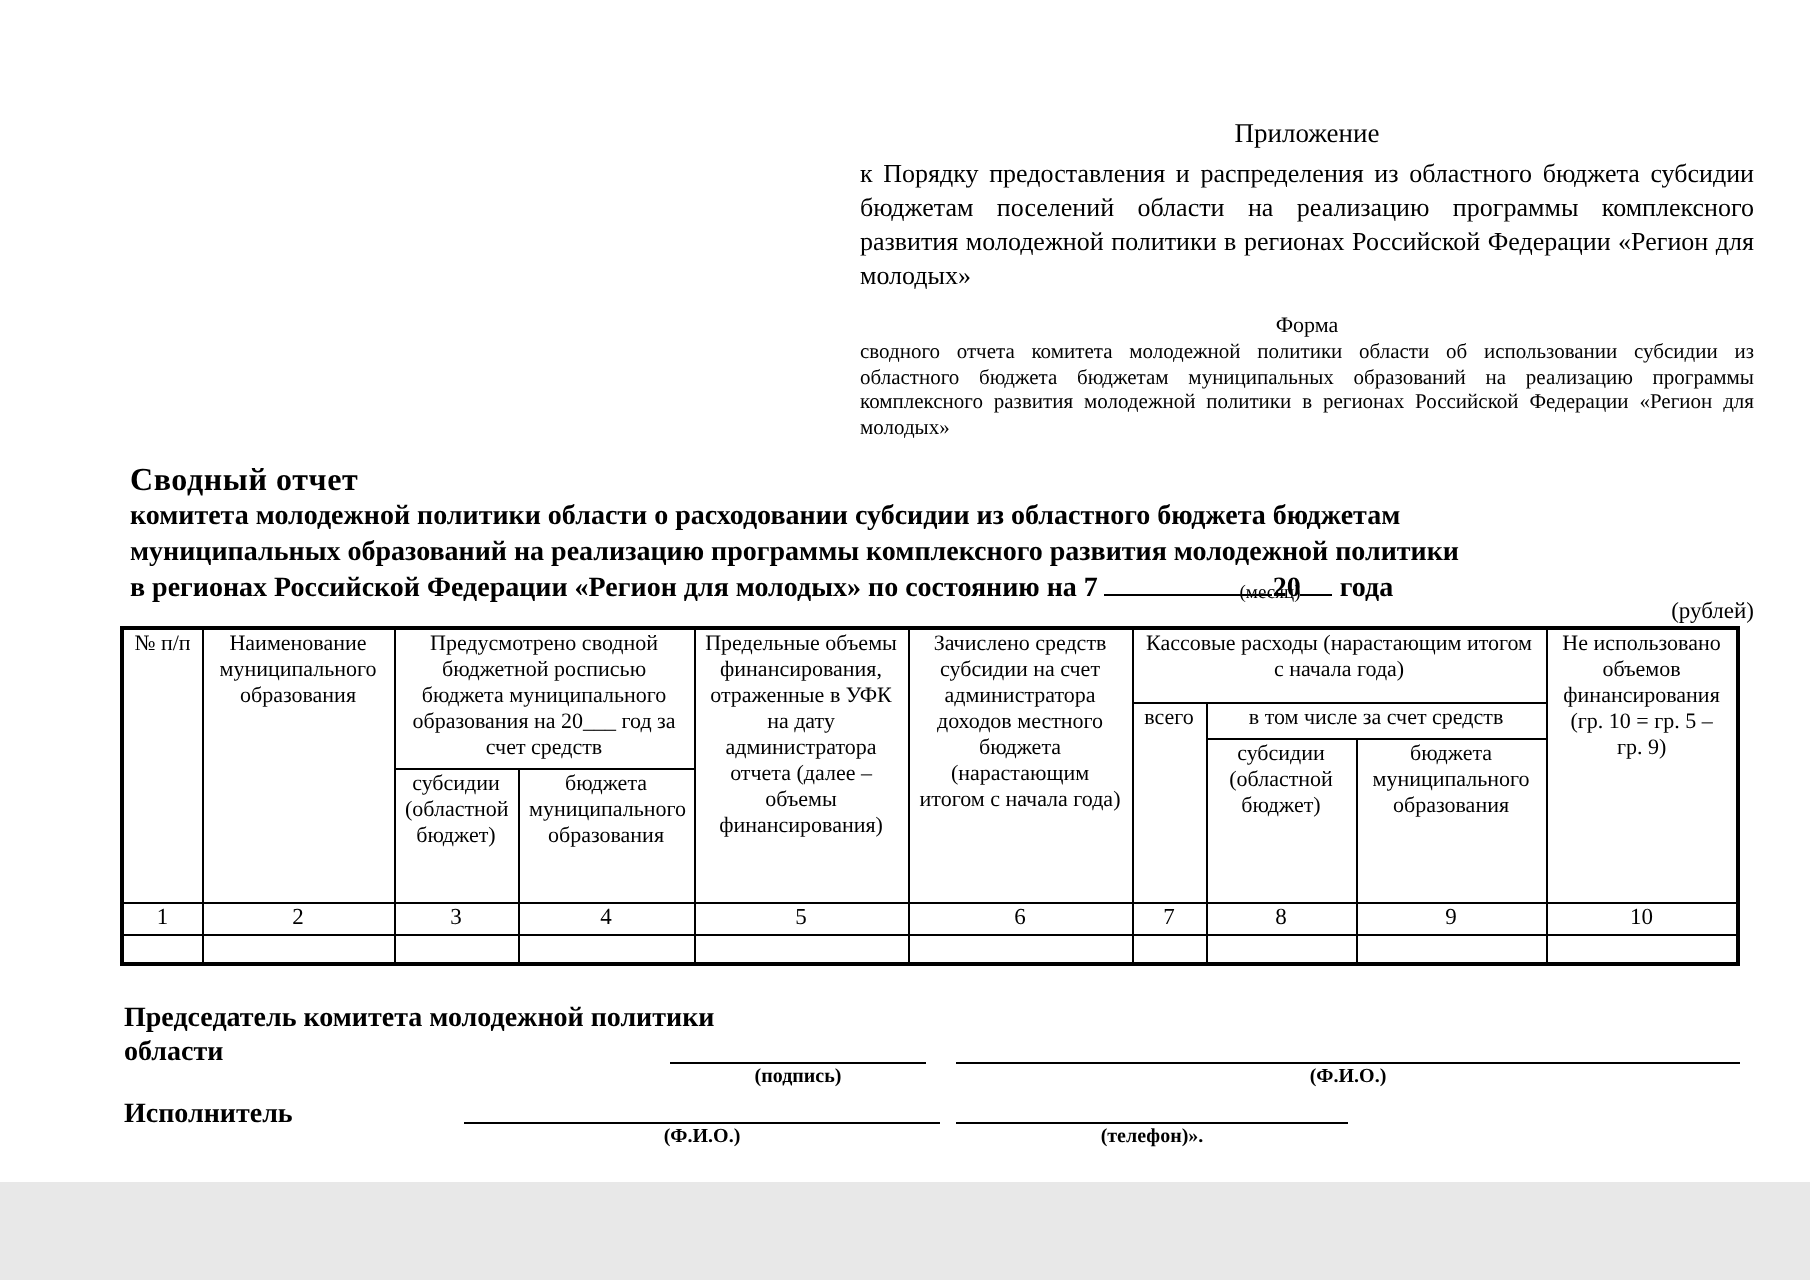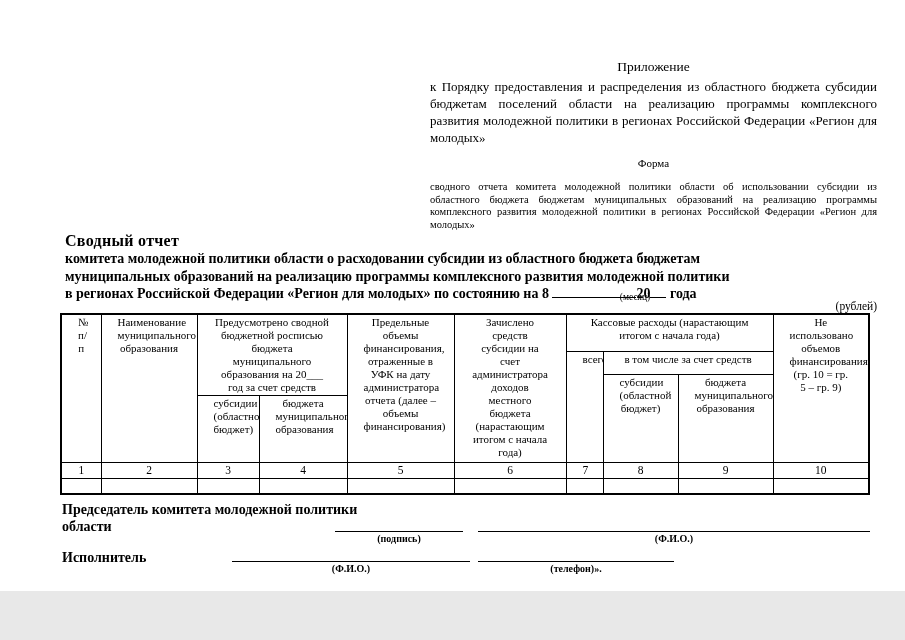--- a/index.html
+++ b/index.html
@@ -13,39 +13,39 @@
     color: #000;
     overflow: hidden;
   }
   
   .appendix { position:absolute; left:430px; top:58px; width:447px; }
   .appendix-title { text-align:center; font-size:13.5px; line-height:18px; margin-bottom:2px; }
   .appendix-body { text-align:justify; font-size:13px; line-height:17px; }
 
   
   .form-note { position:absolute; left:430px; top:157px; width:447px; }
-  .form-note-title { text-align:center; font-size:11px; line-height:13px; margin-bottom:11px; }
+  .form-note-title { text-align:center; font-size:11px; line-height:13px; margin-bottom:1px; }
   .form-note-body { text-align:justify; font-size:10.5px; line-height:12.5px; }
 
   
   .report-title { position:absolute; left:65px; top:231px; width:840px; text-align:left; font-weight:bold; }
   .rt-line1 { font-size:16px; line-height:19px; letter-spacing:0.3px; }
   .rt-line  { font-size:14px; line-height:17.5px; }
   .blank { display:inline-block; border-bottom:1px solid #000; height:12px; vertical-align:baseline; }
   .blank-month { width:84px; }
   .blank-year  { width:16px; }
   .month-hint { position:absolute; left:580px; top:292px; width:110px; text-align:center; font-size:9.5px; }
   .currency-note { position:absolute; right:28px; top:300px; font-size:11.5px; }
 
   
   table.report { position:absolute; left:60px; top:313px; width:808px;
     border-collapse:collapse; table-layout:fixed; border:2px solid #000; }
   table.report th, table.report td {
     border:1px solid #000; font-weight:normal; font-size:11px; line-height:13px;
-    text-align:center; vertical-align:top; padding:1px 16px; overflow:hidden;
+    text-align:center; vertical-align:top; padding:1px 5px; overflow:hidden;
   }
   tr.num-row td { font-size:11.5px; vertical-align:middle; }
 
   
   .sig-label { position:absolute; font-weight:bold; font-size:14px; line-height:17px; }
   .sig-chairman { left:62px; top:501px; width:300px; }
   .sig-executor { left:62px; top:549px; width:300px; }
   .sigfield { position:absolute;font-weight:bold; }
   .sigfield-line { height:13px; border-bottom:1px solid #000; }
   .sigfield-caption { text-align:center; font-size:10px; line-height:12px; padding-top:1px; }
@@ -66,21 +66,21 @@
 
   <div class="form-note">
     <div class="form-note-title">Форма</div>
     <div class="form-note-body">сводного отчета комитета молодежной политики области об использовании субсидии из областного бюджета бюджетам муниципальных образований на реализацию программы комплексного развития молодежной политики в регионах Российской Федерации «Регион для молодых»</div>
   </div>
 
   <div class="report-title">
     <div class="rt-line1">Сводный отчет</div>
     <div class="rt-line">комитета молодежной политики области о расходовании субсидии из областного бюджета бюджетам</div>
     <div class="rt-line">муниципальных образований на реализацию программы комплексного развития молодежной политики</div>
-    <div class="rt-line"><span>в регионах Российской Федерации «Регион для молодых» по состоянию на 8</span>&nbsp;<span class="blank blank-month"></span><span>20</span><span class="blank blank-year"></span>&nbsp;<span>года</span></div>
+    <div class="rt-line"><span>в регионах Российской Федерации «Регион для молодых» по состоянию на 7</span>&nbsp;<span class="blank blank-month"></span><span>20</span><span class="blank blank-year"></span>&nbsp;<span>года</span></div>
   </div>
   <div class="month-hint">(месяц)</div>
   <div class="currency-note">(рублей)</div>
 
   <table class="report">
     <colgroup>
       <col style="width:40px">
         <col style="width:96px">
         <col style="width:62px">
         <col style="width:88px">

